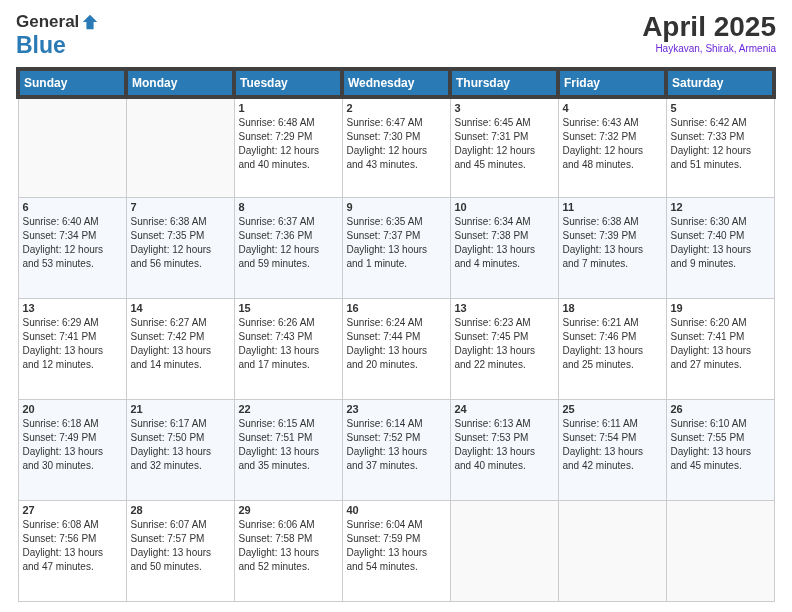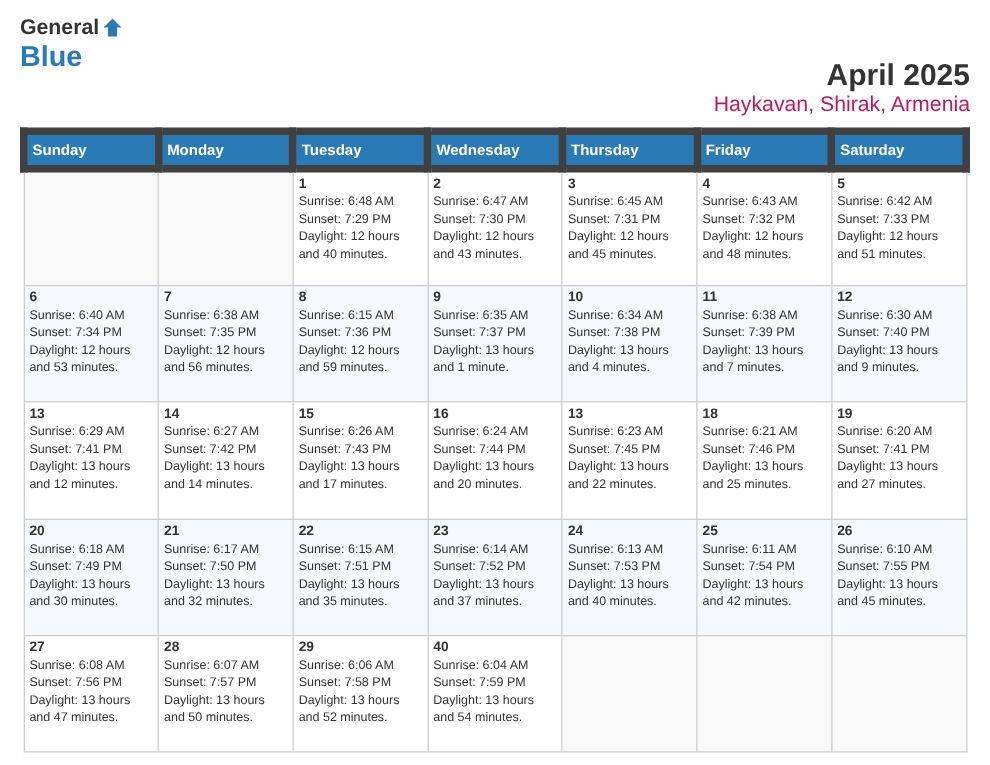--- a/index.html
+++ b/index.html
@@ -39,45 +39,44 @@
     .logo-blue { color: #2a7ab5; font-weight: bold; font-size: 23px; }
     .logo-icon {
       width: 18px;
       height: 18px;
       margin-left: 2px;
     }
     .title-block {
       text-align: right;
     }
     .month-year {
-      font-size: 24px;
+      font-size: 28px;
       font-weight: bold;
       color: #333;
       line-height: 1.1;
-      margin-top: 36px;
     }
     .location {
-      font-size: 17px;
-      color: #be185d;
+      font-size: 10px;
+      color: #6d28d9;
     }
     .calendar {
       flex: 1;
       border: 1px solid #ccc;
       border-collapse: collapse;
       width: 100%;
       table-layout: fixed;
     }
     .calendar th {
       background: #2a7ab5;
       color: #fff;
       font-size: 12px;
       font-weight: bold;
       padding: 5px 4px;
       text-align: left;
-      border: 6px solid #404040;
+      border: 4px solid #404040;
     }
     .calendar td {
       border: 1px solid #ccc;
       vertical-align: top;
       padding: 3px 4px;
       font-size: 9.5px;
       color: #333;
       background: #fff;
       height: 82px;
     }
@@ -189,21 +188,21 @@
           </td>
           <td>
             <span class="day-num">7</span>
             <div class="day-info">Sunrise: 6:38 AM
 Sunset: 7:35 PM
 Daylight: 12 hours
 and 56 minutes.</div>
           </td>
           <td>
             <span class="day-num">8</span>
-            <div class="day-info">Sunrise: 6:15 AM
+            <div class="day-info">Sunrise: 6:37 AM
 Sunset: 7:36 PM
 Daylight: 12 hours
 and 59 minutes.</div>
           </td>
           <td>
             <span class="day-num">9</span>
             <div class="day-info">Sunrise: 6:35 AM
 Sunset: 7:37 PM
 Daylight: 13 hours
 and 1 minute.</div>

